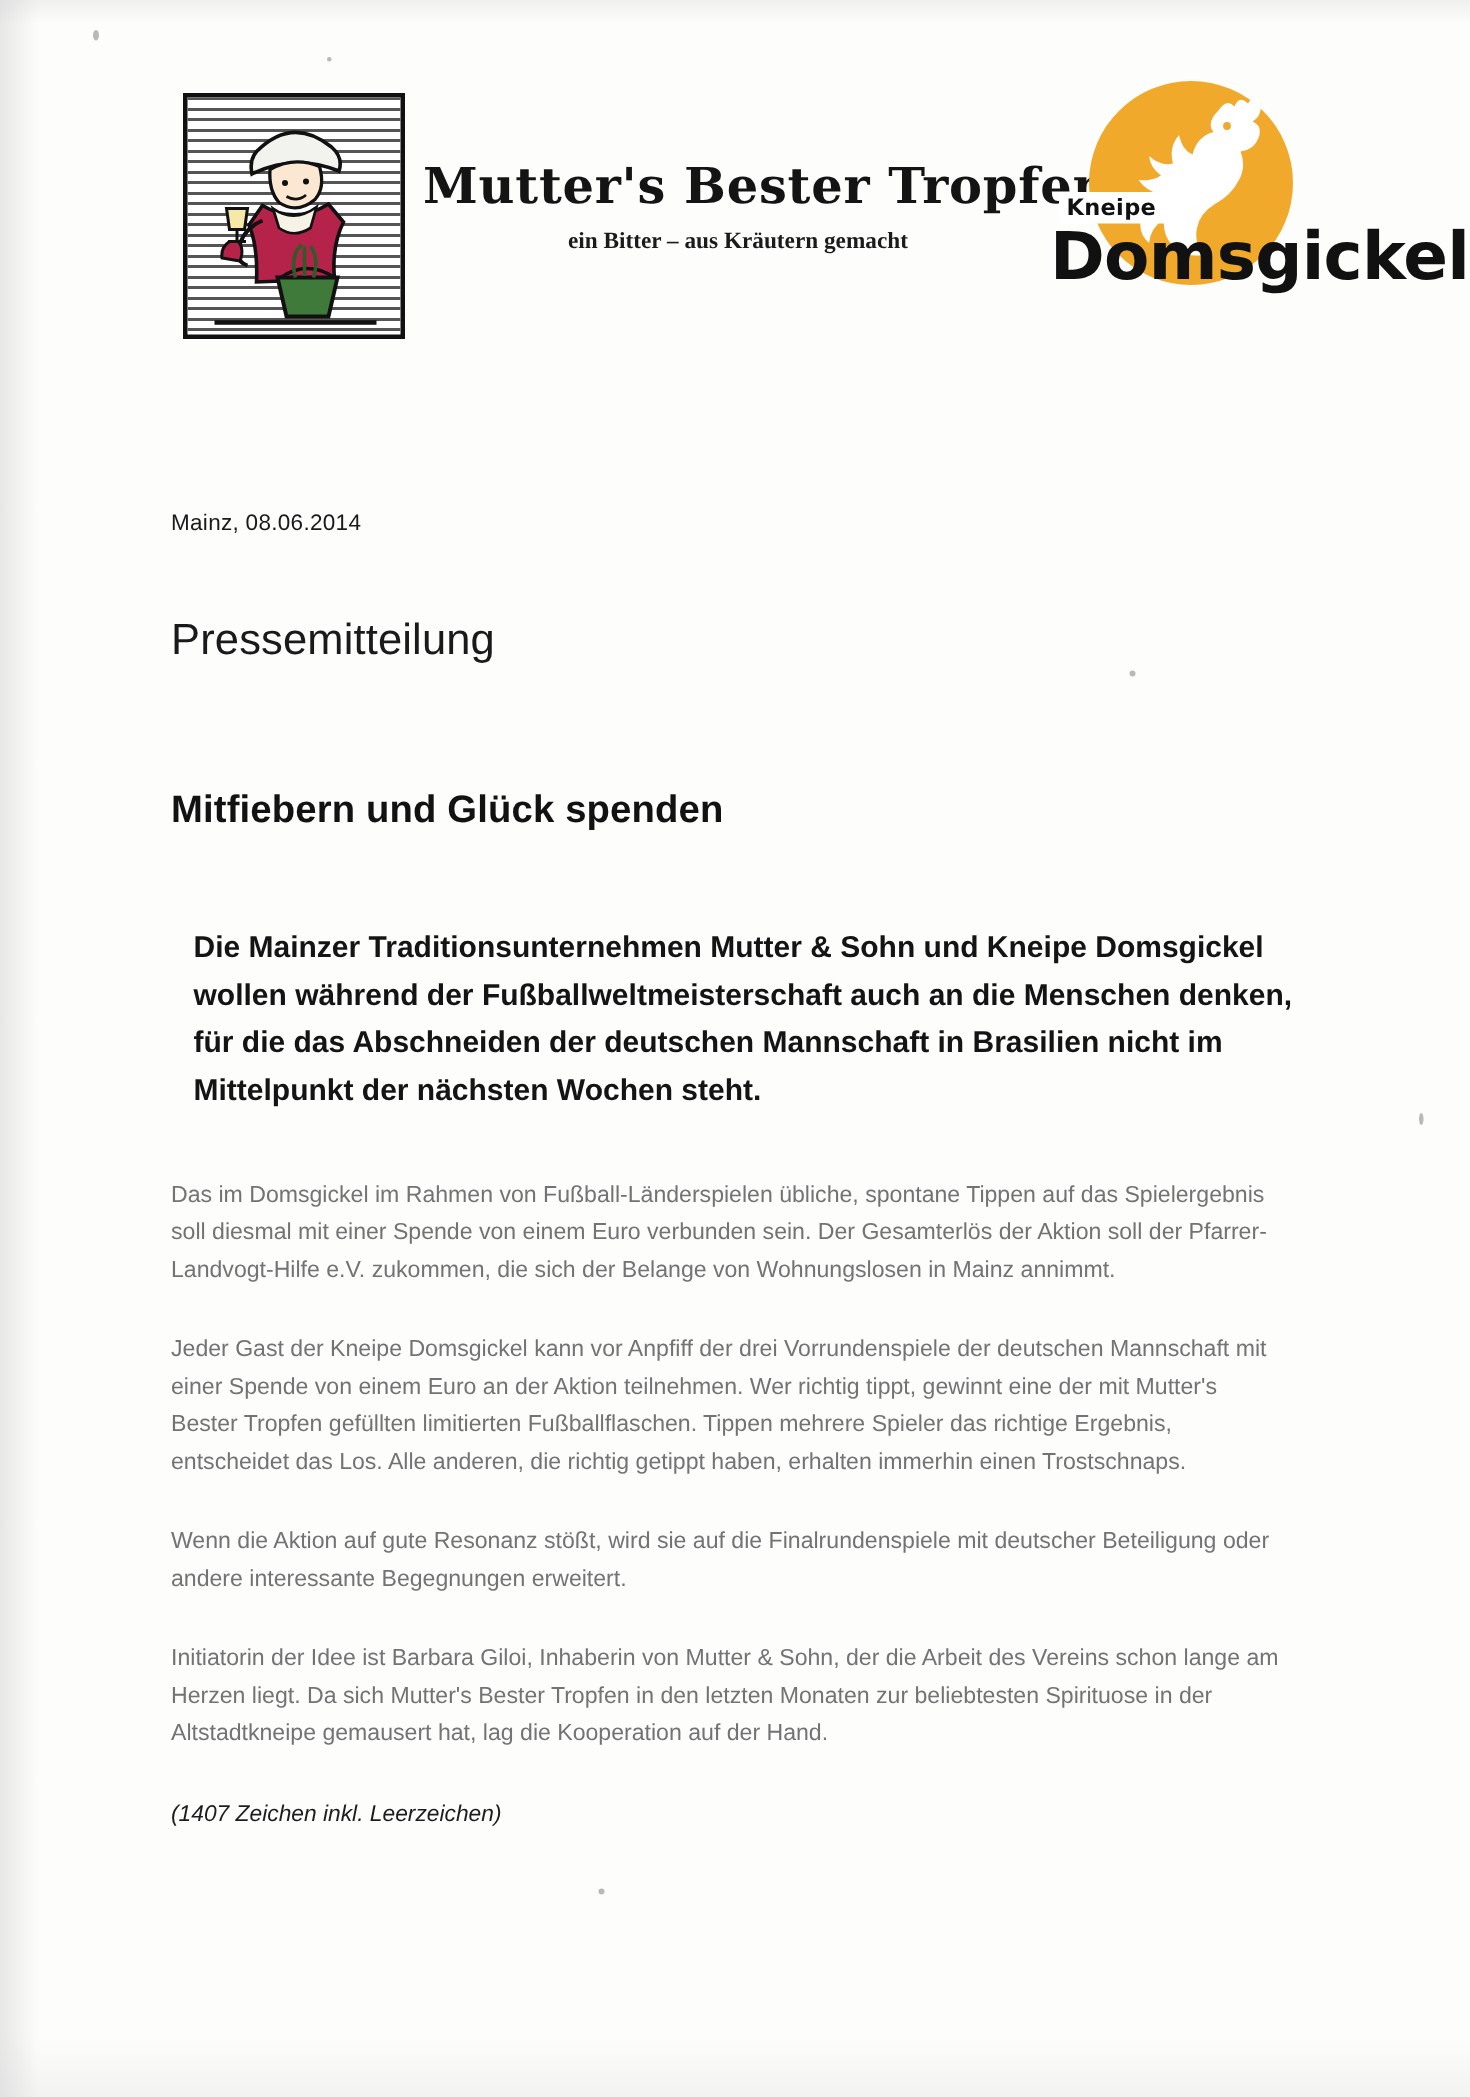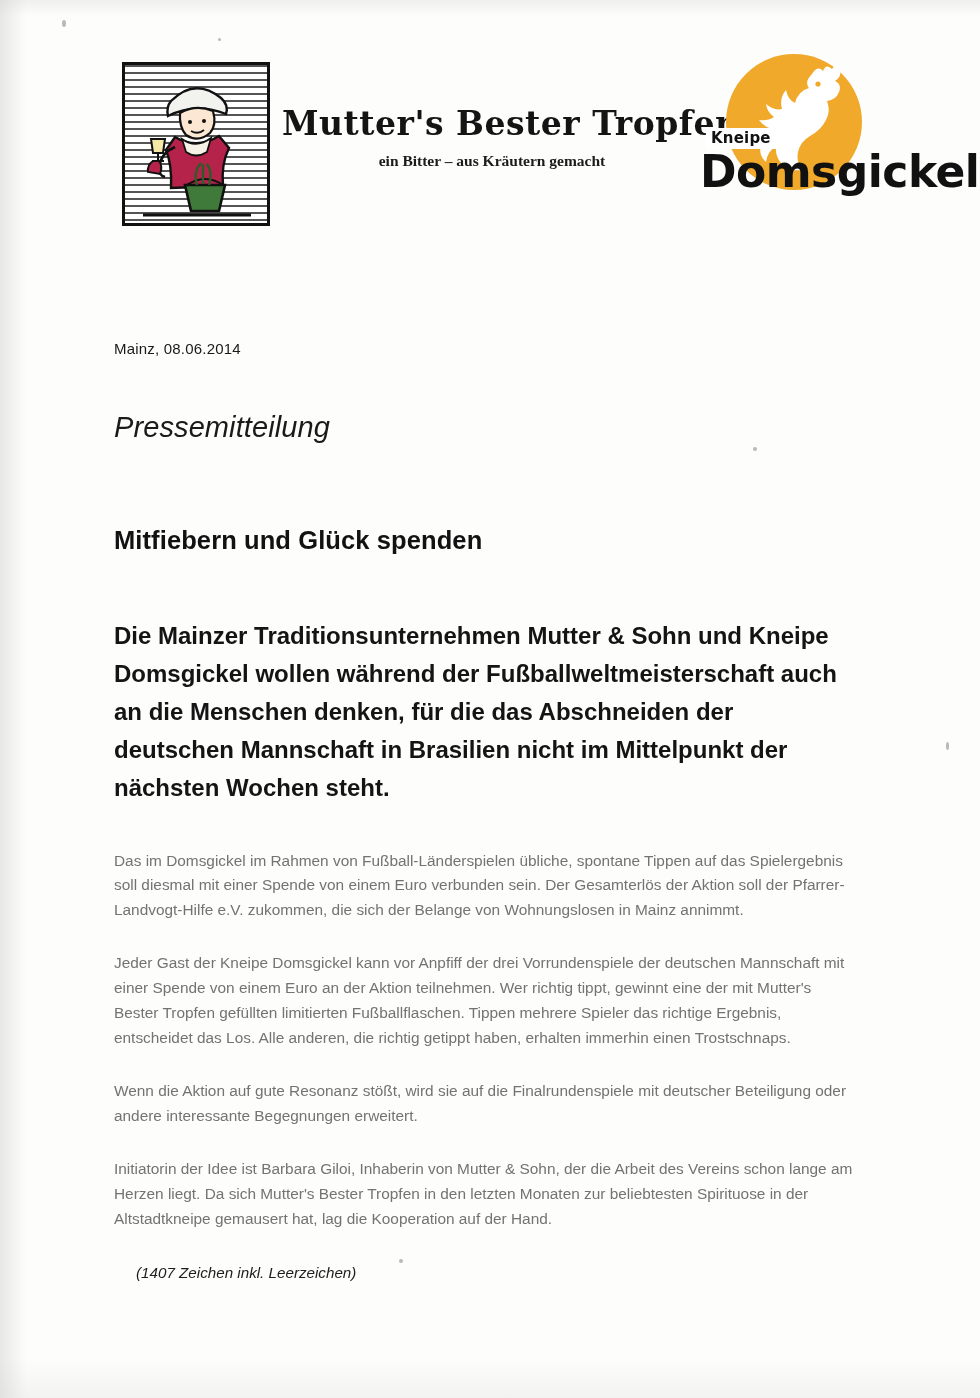--- a/index.html
+++ b/index.html
@@ -160,54 +160,53 @@
   .dateline {
     font-size: 15px;
     color: #1a1a1a;
     letter-spacing: 0.2px;
   }
   .doc-kind {
     margin-top: 54px;
     font-size: 29px;
     color: #1a1a1a;
     letter-spacing: 0.1px;
-    font-style: italic;
   }
   .headline {
     margin-top: 82px;
     font-size: 25.5px;
     font-weight: bold;
     color: #121212;
     letter-spacing: 0.1px;
   }
   .lead {
     margin-top: 62px;
-    font-size: 24px;
+    font-size: 20px;
     font-weight: bold;
     line-height: 1.58;
     color: #141414;
     width: 735px;
+    margin-left: 15px;
   }
   .para {
     margin-top: 28px;
     font-size: 15.4px;
     line-height: 1.62;
     color: #737373;
     width: 740px;
     text-align: left;
   }
   .para.first-body {
     margin-top: 42px;
   }
   .charcount {
     margin-top: 32px;
     font-size: 15.2px;
     font-style: italic;
     color: #1d1d1d;
-    margin-left: 22px;
   }
 </style>
 </head>
 <body>
 
 <div class="page">
 
   <div class="scan-edge-left"></div>
   <div class="scan-edge-top"></div>
   <div class="scan-edge-bottom"></div>

